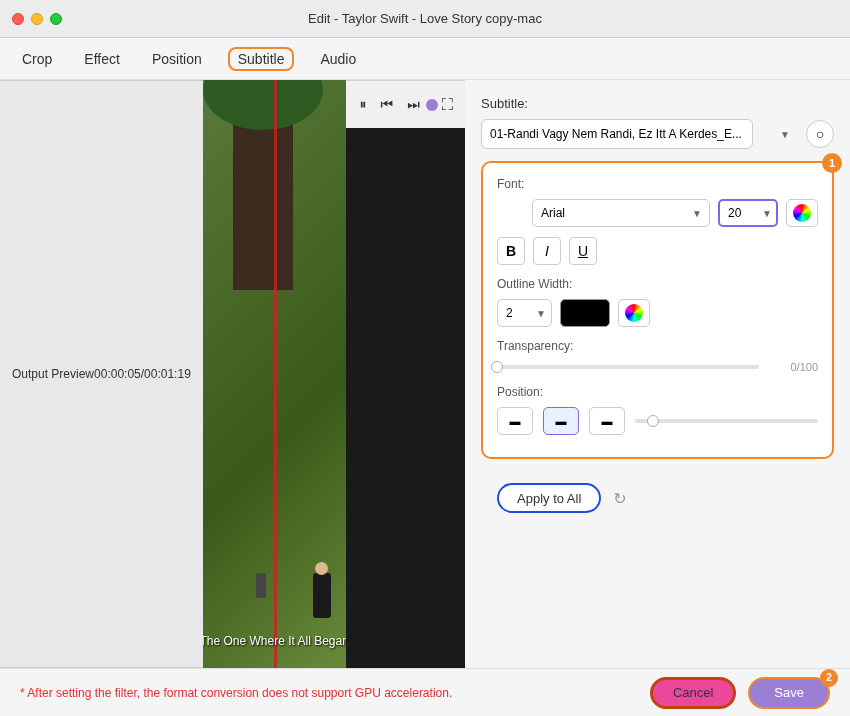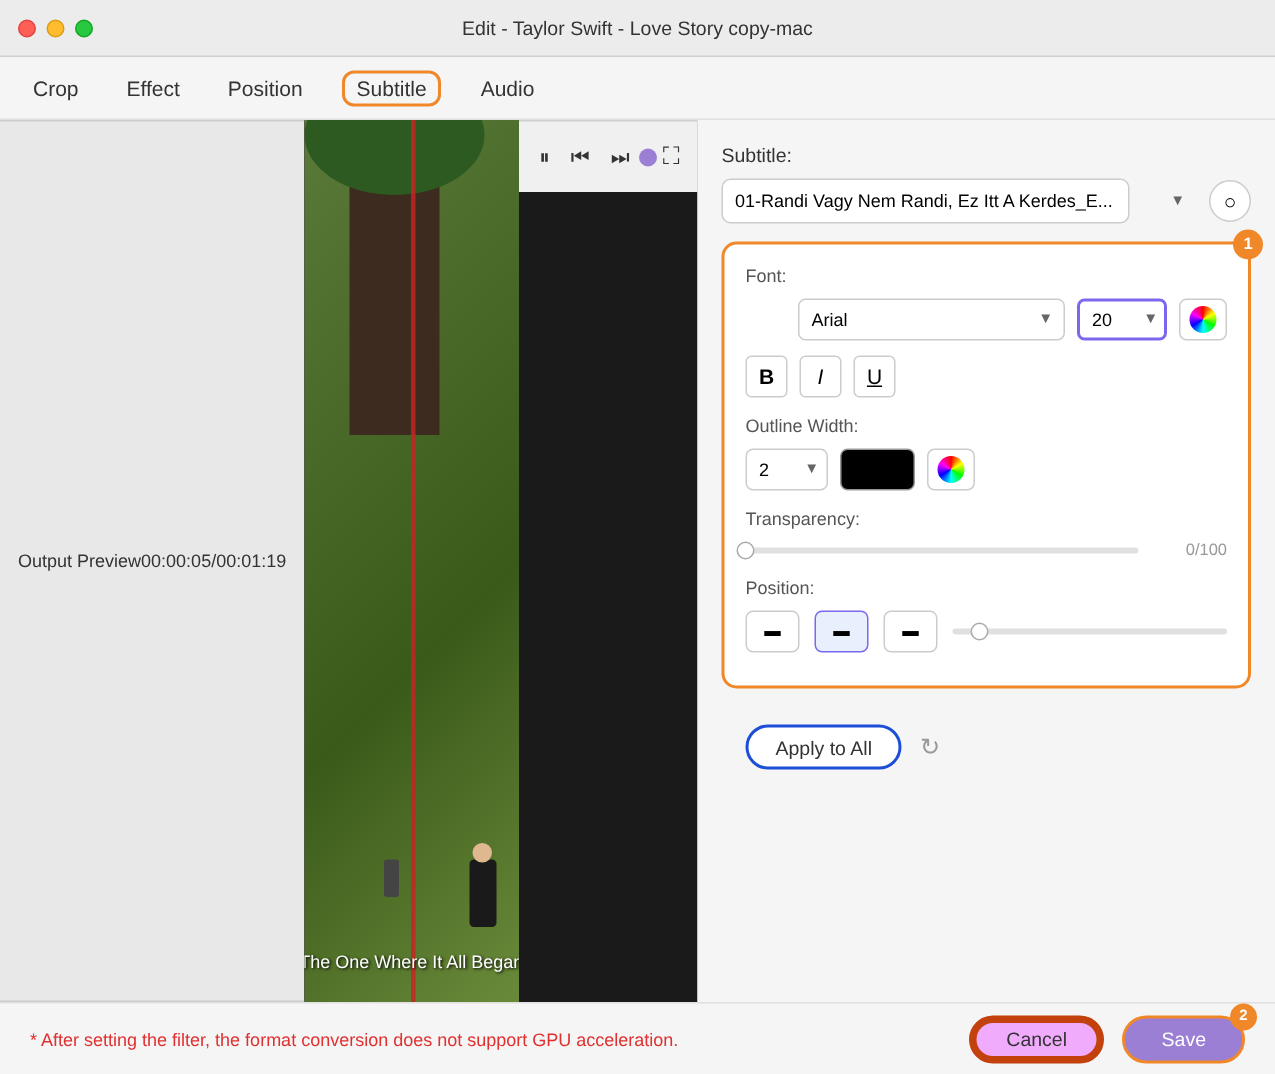--- a/index.html
+++ b/index.html
@@ -536,23 +536,23 @@
       color: #e03030;
     }
     .footer-btns {
       display: flex;
       gap: 12px;
       align-items: center;
     }
     .cancel-btn {
       height: 32px;
       padding: 0 20px;
-      border: 5px solid #c2410c;
+      border: 3px solid #c2410c;
       border-radius: 16px;
-      background: #f0abfc;
+      background: #ec4899;
       font-size: 13px;
       cursor: pointer;
       color: #333;
       text-align: center;
     }
     .save-btn-wrapper {
       position: relative;
     }
     .save-badge {
       position: absolute;

